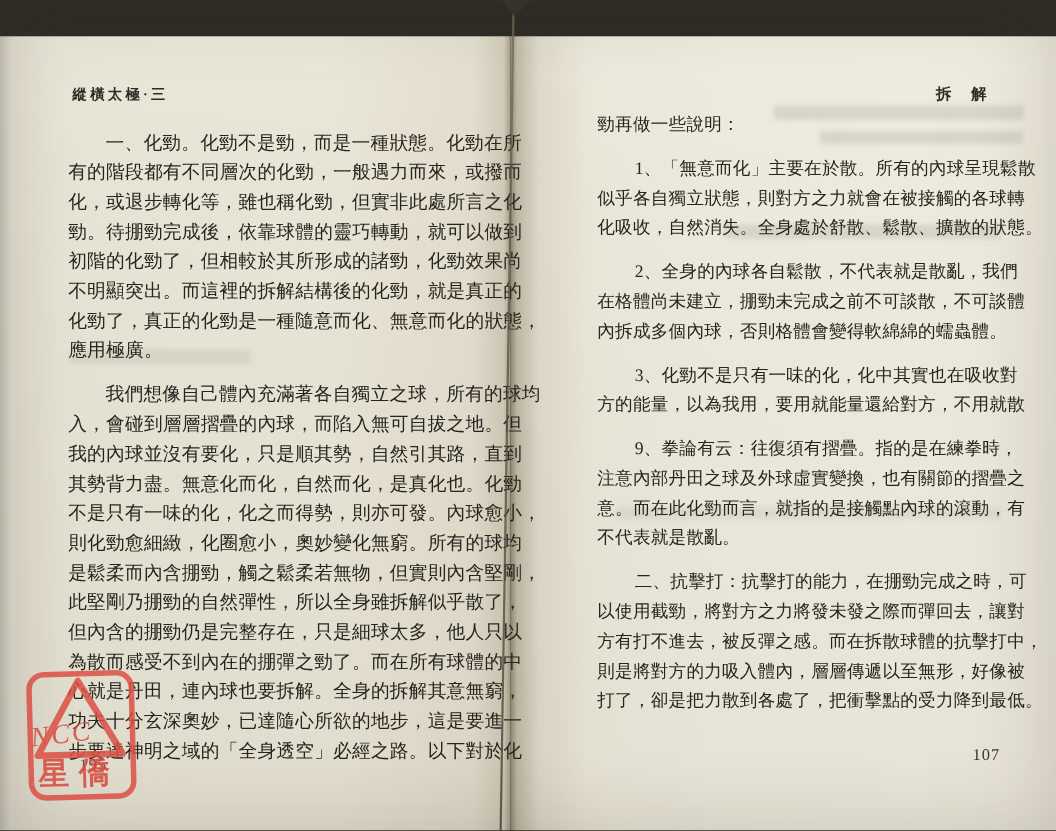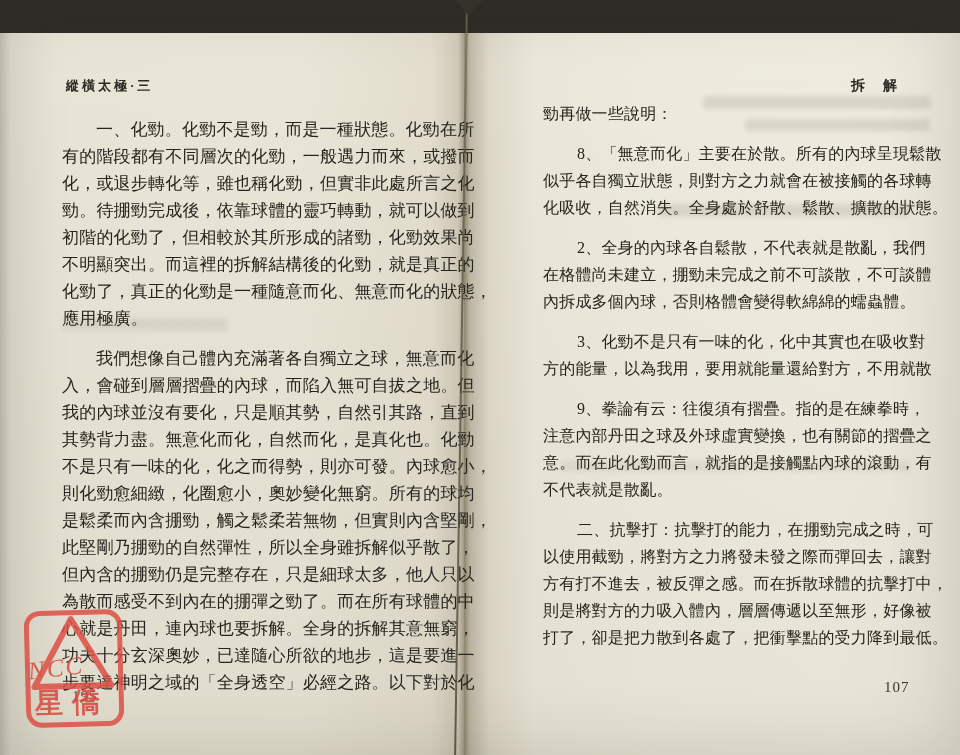--- a/index.html
+++ b/index.html
@@ -83,38 +83,38 @@
 
   <div class="textcol textcol-left">
     <div class="tl ind">一、化勁。化勁不是勁，而是一種狀態。化勁在所</div>
     <div class="tl">有的階段都有不同層次的化勁，一般遇力而來，或撥而</div>
     <div class="tl">化，或退步轉化等，雖也稱化勁，但實非此處所言之化</div>
     <div class="tl">勁。待掤勁完成後，依靠球體的靈巧轉動，就可以做到</div>
     <div class="tl">初階的化勁了，但相較於其所形成的諸勁，化勁效果尚</div>
     <div class="tl">不明顯突出。而這裡的拆解結構後的化勁，就是真正的</div>
     <div class="tl">化勁了，真正的化勁是一種隨意而化、無意而化的狀態，</div>
     <div class="tl">應用極廣。</div>
-    <div class="tl ind gap">我們想像自己體內充滿著各自獨立之球，無意而化</div>
+    <div class="tl ind gap">我們想像自己體內充滿著各自獨立之球，所有的球均</div>
     <div class="tl">入，會碰到層層摺疊的內球，而陷入無可自拔之地。但</div>
     <div class="tl">我的內球並沒有要化，只是順其勢，自然引其路，直到</div>
     <div class="tl">其勢背力盡。無意化而化，自然而化，是真化也。化勁</div>
     <div class="tl">不是只有一味的化，化之而得勢，則亦可發。內球愈小，</div>
     <div class="tl">則化勁愈細緻，化圈愈小，奧妙變化無窮。所有的球均</div>
     <div class="tl">是鬆柔而內含掤勁，觸之鬆柔若無物，但實則內含堅剛，</div>
     <div class="tl">此堅剛乃掤勁的自然彈性，所以全身雖拆解似乎散了，</div>
     <div class="tl">但內含的掤勁仍是完整存在，只是細球太多，他人只以</div>
     <div class="tl">為散而感受不到內在的掤彈之勁了。而在所有球體的中</div>
     <div class="tl">心就是丹田，連內球也要拆解。全身的拆解其意無窮，</div>
     <div class="tl">功夫十分玄深奧妙，已達隨心所欲的地步，這是要進一</div>
     <div class="tl">步要達神明之域的「全身透空」必經之路。以下對於化</div>
   </div>
 
   <div class="textcol textcol-right">
     <div class="tl">勁再做一些說明：</div>
-    <div class="tl ind gap">8、「無意而化」主要在於散。所有的內球呈現鬆散</div>
+    <div class="tl ind gap">1、「無意而化」主要在於散。所有的內球呈現鬆散</div>
     <div class="tl">似乎各自獨立狀態，則對方之力就會在被接觸的各球轉</div>
     <div class="tl">化吸收，自然消失。全身處於舒散、鬆散、擴散的狀態。</div>
     <div class="tl ind gap">2、全身的內球各自鬆散，不代表就是散亂，我們</div>
     <div class="tl">在格體尚未建立，掤勁未完成之前不可談散，不可談體</div>
     <div class="tl">內拆成多個內球，否則格體會變得軟綿綿的蠕蟲體。</div>
     <div class="tl ind gap">3、化勁不是只有一味的化，化中其實也在吸收對</div>
     <div class="tl">方的能量，以為我用，要用就能量還給對方，不用就散</div>
     <div class="tl ind gap">9、拳論有云：往復須有摺疊。指的是在練拳時，</div>
     <div class="tl">注意內部丹田之球及外球虛實變換，也有關節的摺疊之</div>
     <div class="tl">意。而在此化勁而言，就指的是接觸點內球的滾動，有</div>

